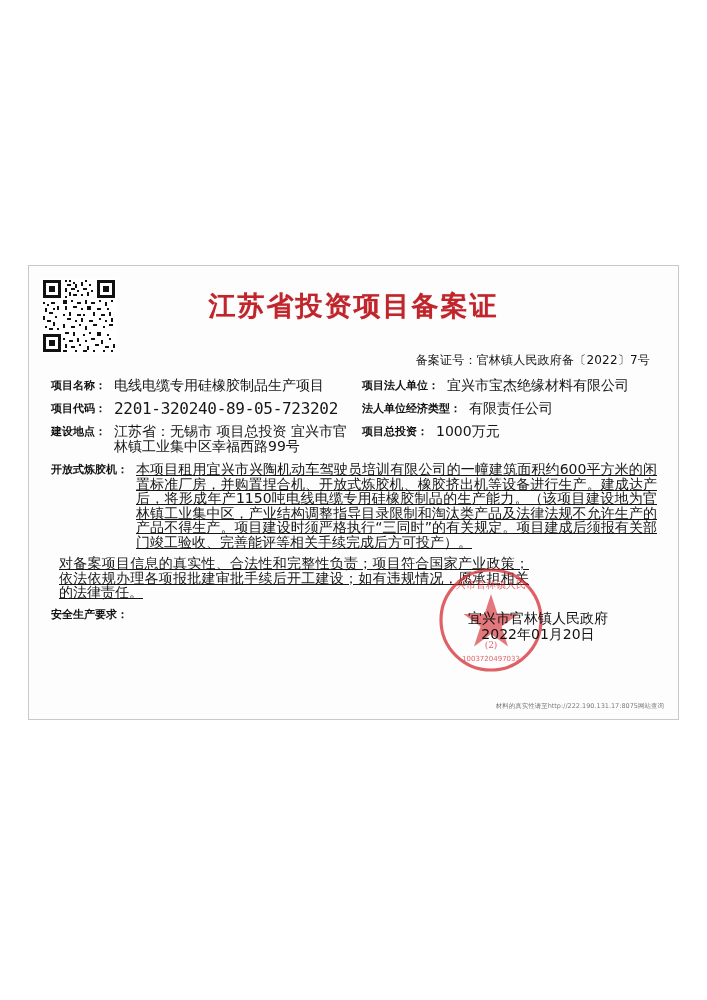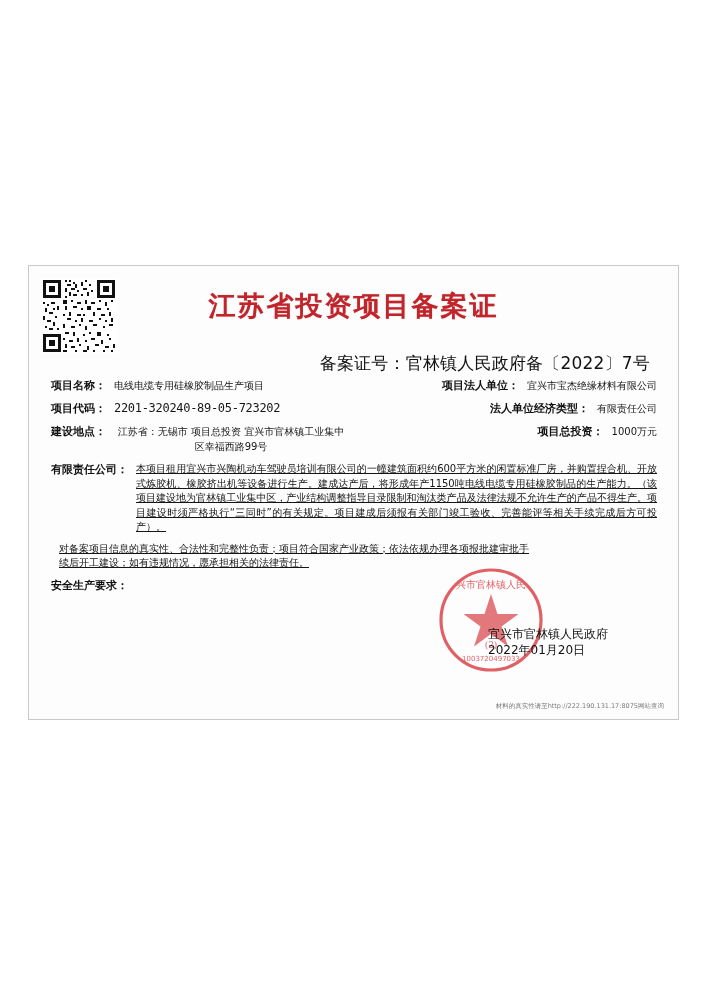--- a/index.html
+++ b/index.html
@@ -53,21 +53,21 @@
     font-weight: bold;
     font-size: 27px;
     letter-spacing: 2px;
     color: #c0252b;
     text-shadow: 0 0 1px rgba(192,37,43,0.4);
   }
   .recordno {
     position: absolute;
     right: 28px;
     top: 86px;
-    font-size: 17px;
+    font-size: 12px;
     color: #111;
     font-family: "DejaVu Sans", sans-serif;
     letter-spacing: 0.2px;
   }
 
   .grid {
     position: absolute;
     left: 22px;
     top: 112px;
     width: 606px;
@@ -75,49 +75,47 @@
   .row {
     display: flex;
     width: 100%;
     margin-bottom: 8px;
   }
   .cellL {
     display: flex;
     width: 50%;
     box-sizing: border-box;
     padding-right: 6px;
-    text-align: center;
   }
   .cellR {
     display: flex;
     width: 50%;
     box-sizing: border-box;
     padding-left: 8px;
-    justify-content: flex-end;
   }
   .lab {
     font-size: 11px;
     font-weight: bold;
     color: #111;
     white-space: nowrap;
     font-family: "DejaVu Sans", sans-serif;
     flex: 0 0 auto;
     line-height: 15px;
   }
   .val {
-    font-size: 10px;
+    font-size: 14px;
     color: #151515;
     margin-left: 8px;
     line-height: 15px;
     font-family: "DejaVu Sans", sans-serif;
     word-break: break-all;
   }
   .val.mono {
     font-family: "DejaVu Sans Mono", monospace;
-    font-size: 12px;
+    font-size: 16px;
     letter-spacing: -0.3px;
   }
   .block {
     display: flex;
     width: 100%;
     margin-bottom: 7px;
   }
   .block .lab { flex: 0 0 auto; }
   .block .val {
     flex: 1 1 auto;
@@ -138,23 +136,23 @@
     left: 408px;
     top: 300px;
     width: 108px;
     height: 108px;
   }
   .seal svg { display:block; }
 
   .signline {
     position: absolute;
     right: 70px;
-    top: 360px;
-    text-align: left;
-    font-size: 12px;
+    top: 344px;
+    text-align: center;
+    font-size: 14px;
     color: #111;
     font-family: "DejaVu Sans", sans-serif;
     line-height: 16px;
   }
   .footnote {
     position: absolute;
     right: 14px;
     bottom: 8px;
     font-size: 6.5px;
     color: #7a7a7a;
@@ -314,21 +312,21 @@
           <span class="val">江苏省：无锡市  项目总投资 宜兴市官林镇工业集中区幸福西路99号</span>
         </div>
         <div class="cellR">
           <span class="lab">项目总投资：</span>
           <span class="val">1000万元</span>
         </div>
       </div>
 
 
       <div class="block">
-        <span class="lab">有限责任公司：</span>
+        <span class="lab">开放式炼胶机：</span>
         <span class="val">本项目租用宜兴市兴陶机动车驾驶员培训有限公司的一幢建筑面积约600平方米的闲置标准厂房，并购置捏合机、开放式炼胶机、橡胶挤出机等设备进行生产。建成达产后，将形成年产1150吨电线电缆专用硅橡胶制品的生产能力。（该项目建设地为官林镇工业集中区，产业结构调整指导目录限制和淘汰类产品及法律法规不允许生产的产品不得生产。项目建设时须严格执行“三同时”的有关规定。项目建成后须报有关部门竣工验收、完善能评等相关手续完成后方可投产）。</span>
       </div>
 
       <div class="block blocknarrow">
         <span class="val">对备案项目信息的真实性、合法性和完整性负责；项目符合国家产业政策；依法依规办理各项报批建审批手续后开工建设；如有违规情况，愿承担相关的法律责任。</span>
       </div>
 
       <div class="block safety">
         <span class="lab">安全生产要求：</span>
       </div>

